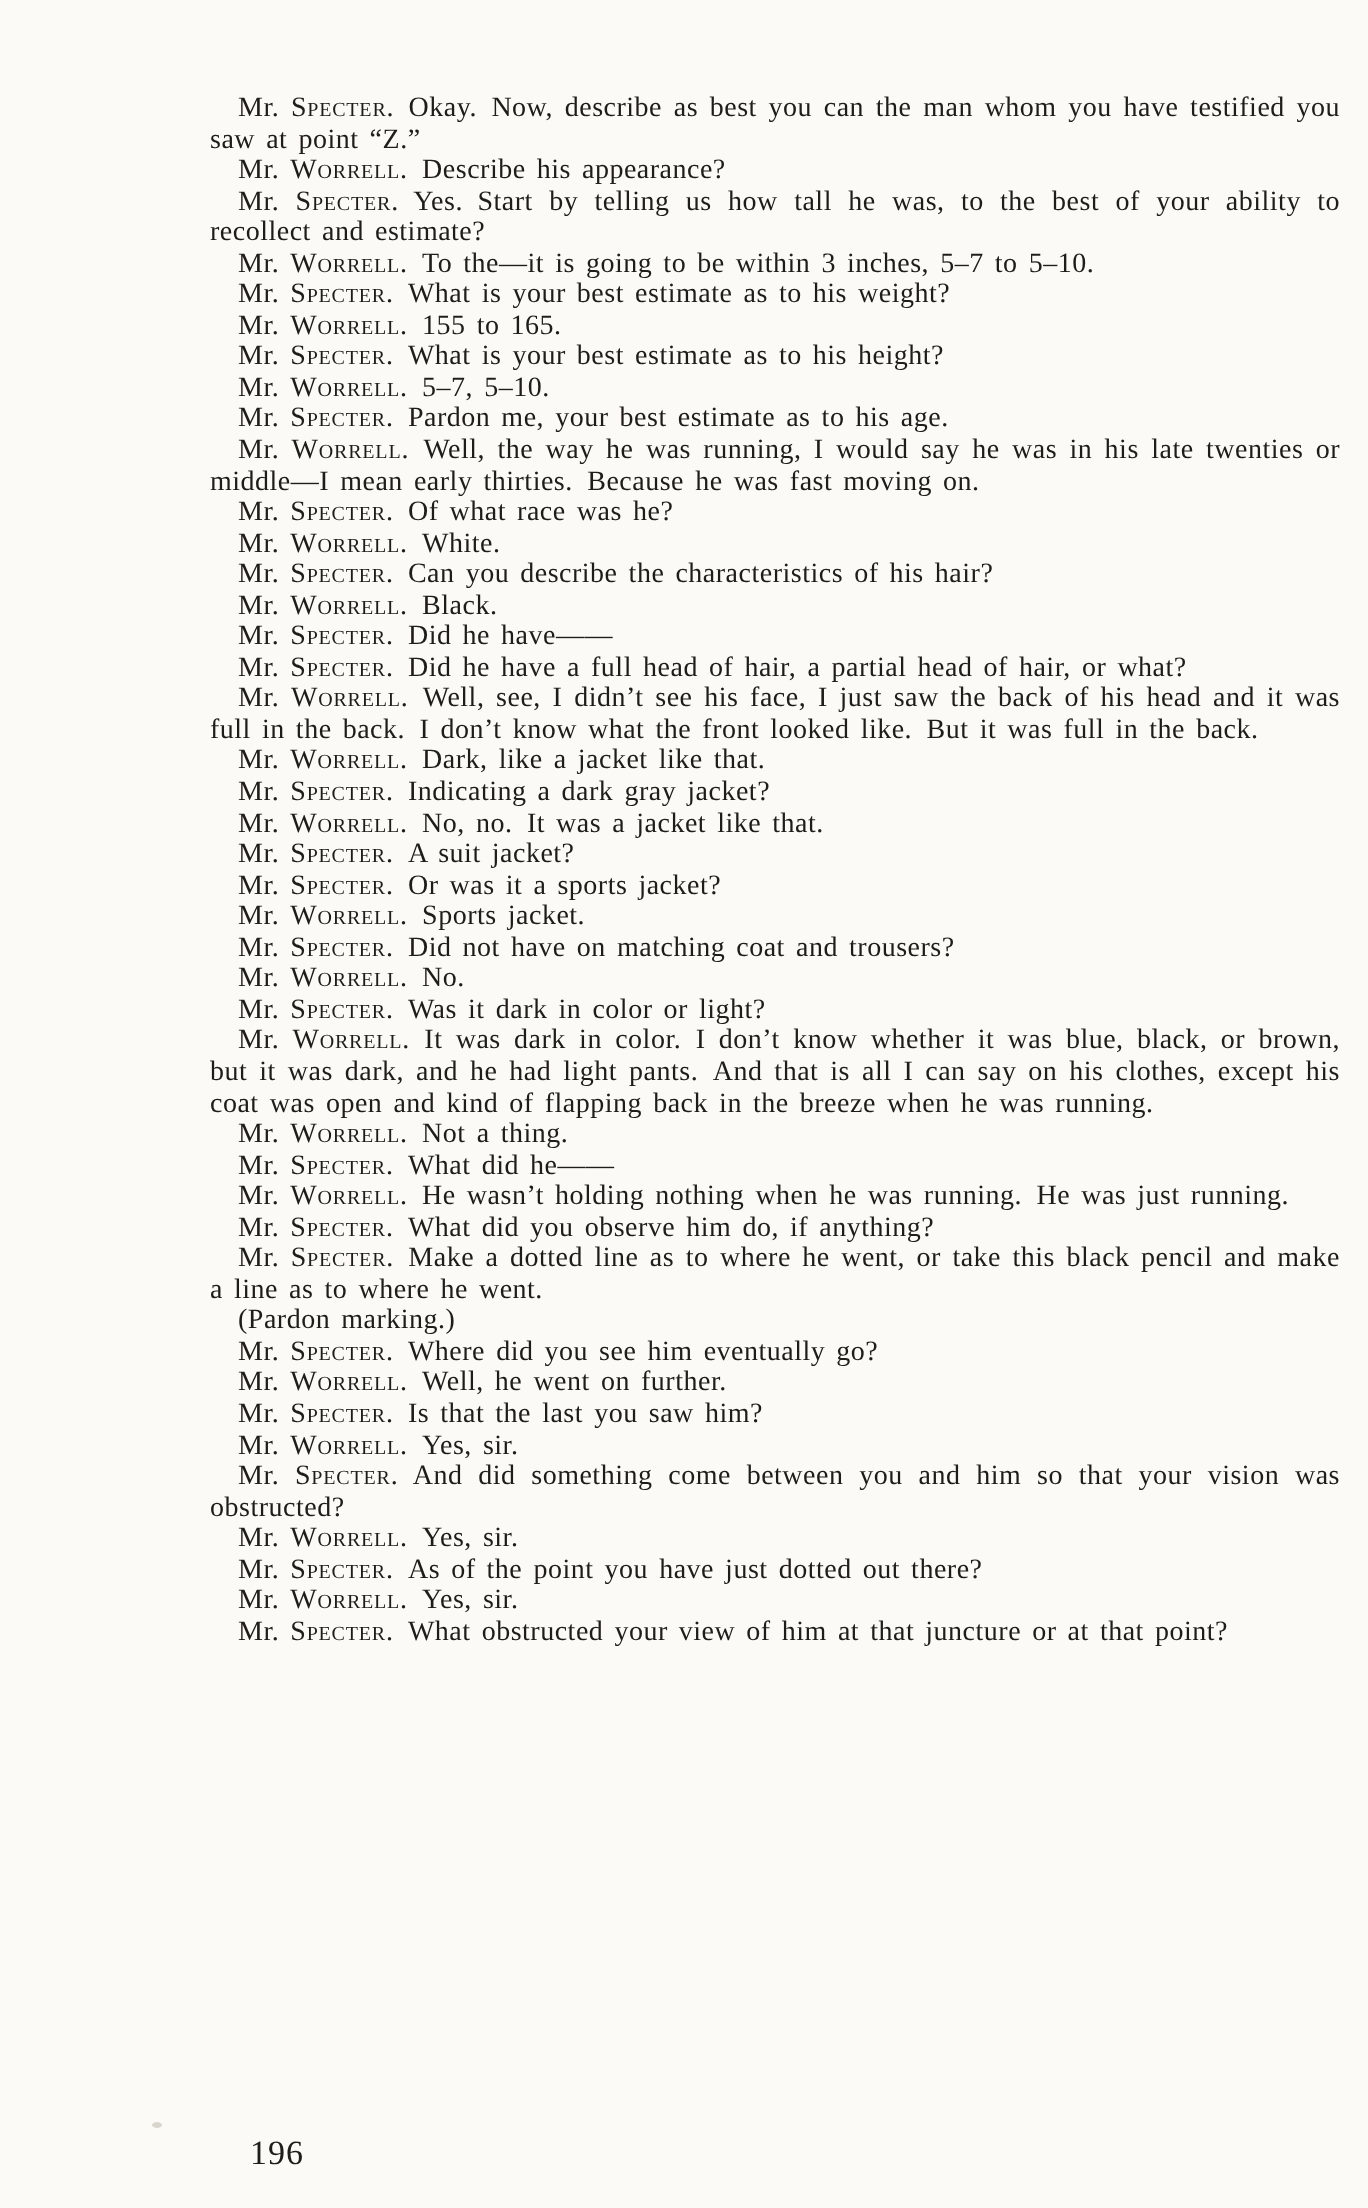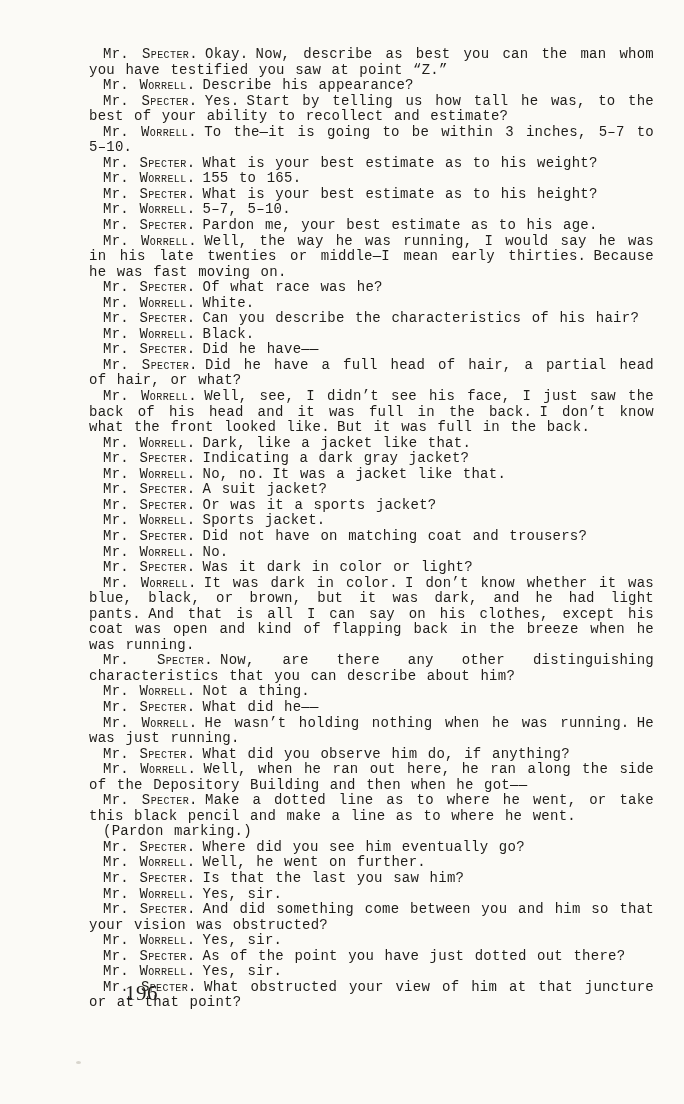--- a/index.html
+++ b/index.html
@@ -12,44 +12,43 @@
     width: 684px;
     height: 1104px;
     margin: 0 auto;
     background: #fbfaf6;
     color: #1f1d1a;
     font-family: "Liberation Serif", "DejaVu Serif", serif;
     overflow: hidden;
   }
   .text-block {
     position: absolute;
-    left: 89px;
+    left: 105px;
     top: 47px;
     width: 565px;
     font-size: 14px;
     line-height: 15.55px;
     text-align: justify;
     letter-spacing: 0.25px;
     word-spacing: 1.8px;
-    font-family: Liberation Mono, monospace;
   }
   .text-block p {
     margin: 0;
     padding: 0;
     text-indent: 14px;
   }
   .speaker .sc {
     font-variant: small-caps;
     letter-spacing: 0.4px;
   }
   .page-number {
     position: absolute;
     left: 125px;
-    top: 984px;
-    font-size: 21px;
+    top: 1068px;
+    font-size: 17px;
     line-height: 18px;
     letter-spacing: 0.5px;
   }
   .artifact {
     position: absolute;
     left: 76px;
     top: 1061px;
     width: 5px;
     height: 3px;
     background: #d8d5cd;
@@ -81,26 +80,24 @@
       <p><span class="speaker">Mr.&nbsp;<span class="sc">Worrell</span>. </span>Dark, like a jacket like that.</p>
       <p><span class="speaker">Mr.&nbsp;<span class="sc">Specter</span>. </span>Indicating a dark gray jacket?</p>
       <p><span class="speaker">Mr.&nbsp;<span class="sc">Worrell</span>. </span>No, no. It was a jacket like that.</p>
       <p><span class="speaker">Mr.&nbsp;<span class="sc">Specter</span>. </span>A suit jacket?</p>
       <p><span class="speaker">Mr.&nbsp;<span class="sc">Specter</span>. </span>Or was it a sports jacket?</p>
       <p><span class="speaker">Mr.&nbsp;<span class="sc">Worrell</span>. </span>Sports jacket.</p>
       <p><span class="speaker">Mr.&nbsp;<span class="sc">Specter</span>. </span>Did not have on matching coat and trousers?</p>
       <p><span class="speaker">Mr.&nbsp;<span class="sc">Worrell</span>. </span>No.</p>
       <p><span class="speaker">Mr.&nbsp;<span class="sc">Specter</span>. </span>Was it dark in color or light?</p>
       <p><span class="speaker">Mr.&nbsp;<span class="sc">Worrell</span>. </span>It was dark in color. I don’t know whether it was blue, black, or brown, but it was dark, and he had light pants. And that is all I can say on his clothes, except his coat was open and kind of flapping back in the breeze when he was running.</p>
-      <p><span class="speaker">Mr.&nbsp;<span class="sc">Specter</span>. </span>Now, are there any other distinguishing characteristics that you can describe about him?</p>
       <p><span class="speaker">Mr.&nbsp;<span class="sc">Worrell</span>. </span>Not a thing.</p>
       <p><span class="speaker">Mr.&nbsp;<span class="sc">Specter</span>. </span>What did he——</p>
       <p><span class="speaker">Mr.&nbsp;<span class="sc">Worrell</span>. </span>He wasn’t holding nothing when he was running. He was just running.</p>
       <p><span class="speaker">Mr.&nbsp;<span class="sc">Specter</span>. </span>What did you observe him do, if anything?</p>
-      <p><span class="speaker">Mr.&nbsp;<span class="sc">Worrell</span>. </span>Well, when he ran out here, he ran along the side of the Depository Building and then when he got——</p>
       <p><span class="speaker">Mr.&nbsp;<span class="sc">Specter</span>. </span>Make a dotted line as to where he went, or take this black pencil and make a line as to where he went.</p>
       <p>(Pardon marking.)</p>
       <p><span class="speaker">Mr.&nbsp;<span class="sc">Specter</span>. </span>Where did you see him eventually go?</p>
       <p><span class="speaker">Mr.&nbsp;<span class="sc">Worrell</span>. </span>Well, he went on further.</p>
       <p><span class="speaker">Mr.&nbsp;<span class="sc">Specter</span>. </span>Is that the last you saw him?</p>
       <p><span class="speaker">Mr.&nbsp;<span class="sc">Worrell</span>. </span>Yes, sir.</p>
       <p><span class="speaker">Mr.&nbsp;<span class="sc">Specter</span>. </span>And did something come between you and him so that your vision was obstructed?</p>
       <p><span class="speaker">Mr.&nbsp;<span class="sc">Worrell</span>. </span>Yes, sir.</p>
       <p><span class="speaker">Mr.&nbsp;<span class="sc">Specter</span>. </span>As of the point you have just dotted out there?</p>
       <p><span class="speaker">Mr.&nbsp;<span class="sc">Worrell</span>. </span>Yes, sir.</p>

